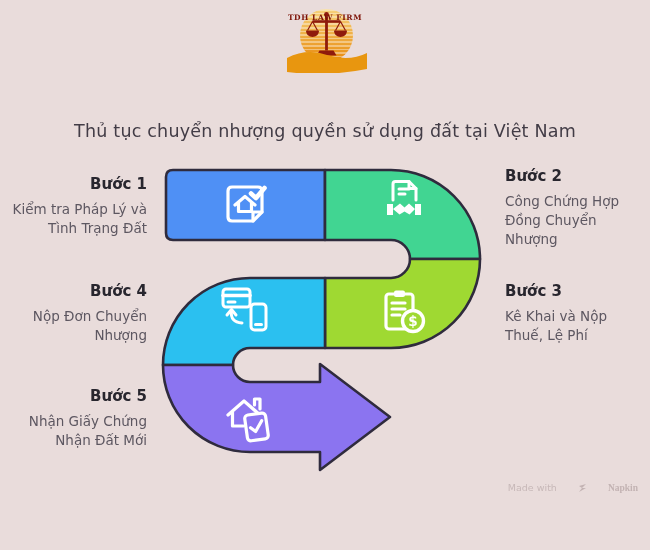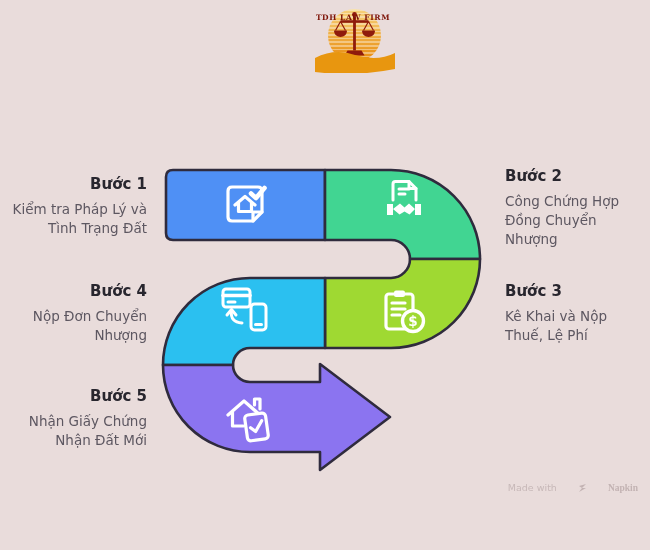--- a/index.html
+++ b/index.html
@@ -2,21 +2,21 @@
 <html><head>
 <meta charset="utf-8">
 <style>
   html,body{margin:0;padding:0;}
   .canvas{
     position:relative;width:650px;height:550px;overflow:hidden;
     background:#e9dcdb;
     font-family:"DejaVu Sans","Liberation Sans",sans-serif;
   }
   
-  .logo{position:absolute;left:285px;top:6px;width:85px;height:72px;margin-left:28px;}
+  .logo{position:absolute;left:285px;top:6px;width:85px;height:72px;}
   .logo-circle{
     position:absolute;left:15px;top:3px;width:53px;height:53px;border-radius:50%;
     background-image:
       repeating-linear-gradient(rgba(255,255,255,.38) 0 1.5px, rgba(255,255,255,0) 1.5px 3.6px),
       linear-gradient(#f6d27c,#e8890b);
   }
   .logo-scales{position:absolute;left:15px;top:3px;}
   .logo-banner{
     position:absolute;left:2px;top:45px;width:80px;height:22px;
   }
@@ -68,20 +68,21 @@
         <path d="M7.5,-5 C7.5,3.5 20.5,3.5 20.5,-5 Z" stroke="none"></path>
         <path d="M-7,15 h14 l3,5 h-20 Z" stroke="none"></path>
       </g>
     </svg>
     <svg class="logo-banner" width="80" height="22" viewBox="0 0 80 22">
       <path d="M0,7 Q20,-3 40,4 Q62,11 80,2 L80,18 Q40,26 0,21 Z" fill="#e8960f"></path>
     </svg>
     <div class="logo-banner-text">TDH LAW FIRM</div>
   </div>
 
+  <div class="title">Thủ tục chuyển nhượng quyền sử dụng đất tại Việt Nam</div>
 
   <svg class="snake" width="650" height="550" viewBox="0 0 650 550">
     <g stroke="#2f2b3d" stroke-width="2.6" stroke-linejoin="round">
 
       <path d="M325,170 L173,170 Q166,170 166,177 L166,233 Q166,240 173,240 L325,240 Z" fill="#4f90f5"></path>
 
       <path d="M325,170 L391,170 A89,89 0 0 1 480,259 L410,259 A19,19 0 0 0 391,240 L325,240 Z" fill="#41d592"></path>
 
       <path d="M480,259 A89,89 0 0 1 391,348 L325,348 L325,278 L391,278 A19,19 0 0 0 410,259 Z" fill="#9fd932"></path>
 

